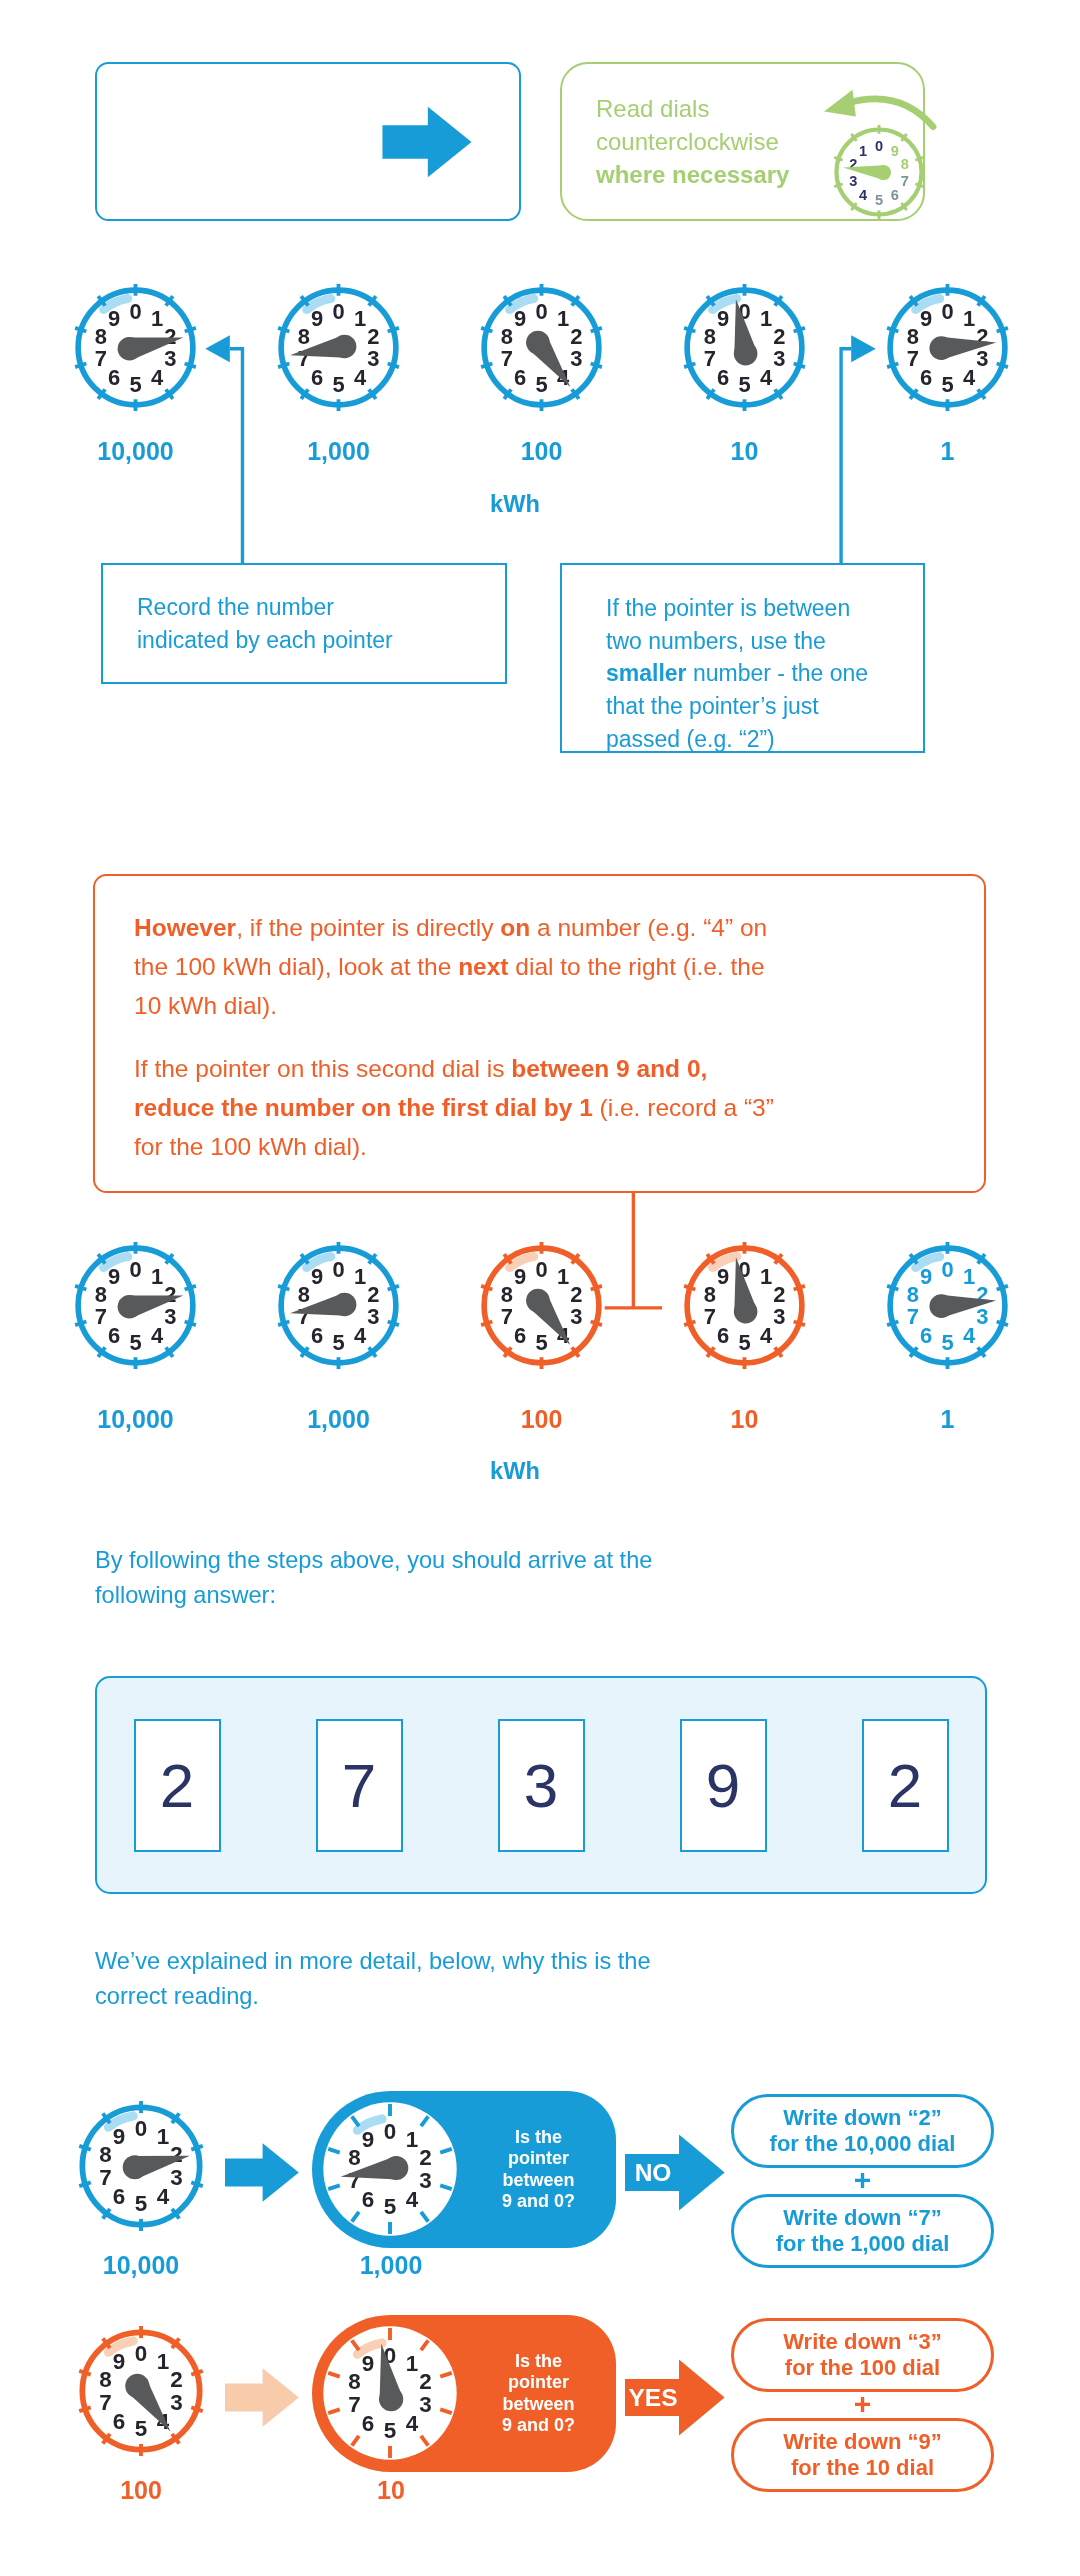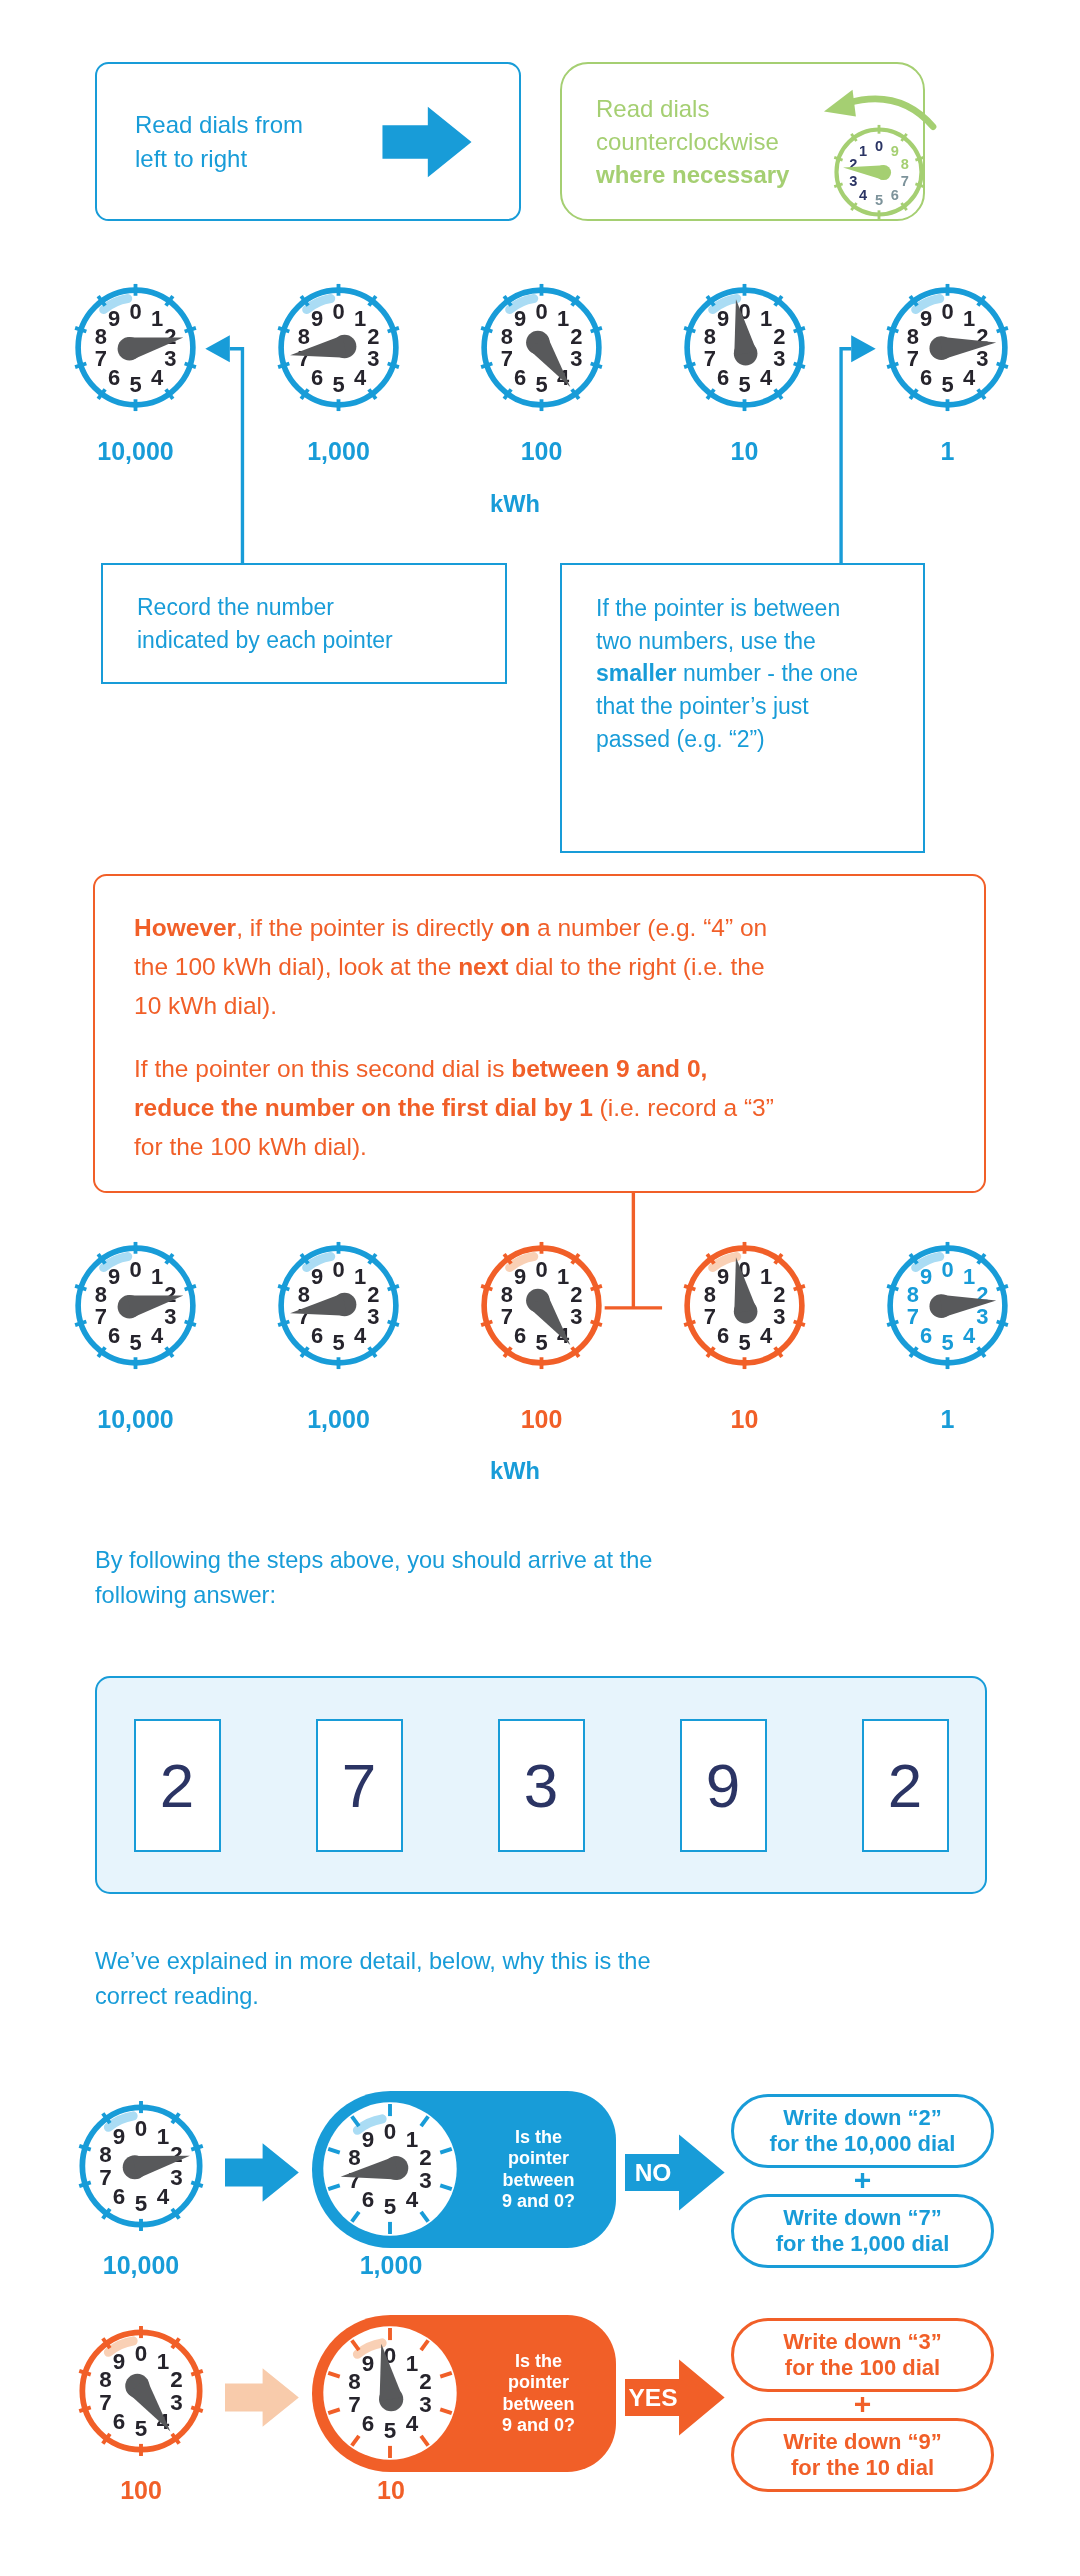--- a/index.html
+++ b/index.html
@@ -20,21 +20,21 @@
   
   .grid5{position:absolute;left:0;width:1081px;display:grid;grid-template-columns:repeat(5,135px);
          column-gap:68px;padding:0 68px;box-sizing:border-box;}
   .dial-cell{width:135px;height:135px;}
   .dial-label{text-align:center;font-weight:bold;font-size:25px;}
   .kwh{position:absolute;left:0;width:1030px;text-align:center;font-weight:bold;font-size:23.6px;color:var(--blue);}
   
   .callout{position:absolute;border:2.5px solid var(--blue);border-radius:0;box-sizing:border-box;
            color:var(--blue);font-size:23px;line-height:1.42;}
   #callout-record{left:101px;top:563px;width:406px;height:121px;display:flex;align-items:center;padding-left:34px;}
-  #callout-between{left:560px;top:563px;width:365px;height:290px;padding:27px 34px;}
+  #callout-between{left:560px;top:563px;width:365px;height:190px;padding:27px 44px;}
   
   #however{left:93px;top:874px;width:893px;height:319px;border:2.5px solid var(--orange);
            border-radius:13.5px;box-sizing:border-box;color:var(--orange);font-size:24.5px;
            line-height:1.6;padding:32px 39px;}
   #however .p2{margin-top:23px;}
   
   #intro,#outro{position:absolute;left:95px;font-size:23.6px;color:var(--blue);line-height:1.5;}
   #answer-box{position:absolute;left:95px;top:1676px;width:892px;height:218px;background:var(--answerBg);
               border:2.1px solid var(--blue);border-radius:15px;display:flex;align-items:center;
               justify-content:center;gap:95px;box-sizing:border-box;}
@@ -64,22 +64,20 @@
   .s-orange{stroke:var(--orange);fill:none;stroke-width:4px;}
   .s-green{stroke:var(--green);fill:none;stroke-width:8px;stroke-linecap:round;}
   #connector-overlay{position:absolute;left:0;top:0;pointer-events:none;}
 </style>
 </head>
 <body>
 
 <div class="canvas">
 
   <div class="tbox" id="box1">
-    <div class="tbox-text pre">Read dials from
-left to right</div>
     <svg class="abs" style="left:285px;top:36px" width="95" height="84" viewBox="0 0 112 100">
       <polygon class="f-blue" points="0,30 54,30 54,8 106,50 54,92 54,70 0,70"></polygon>
     </svg>
   </div>
 
   <div class="tbox" id="box2">
     <div class="tbox-text">
       <div>Read dials</div>
       <div>counterclockwise</div>
       <div style="font-weight:bold">where necessary</div>

